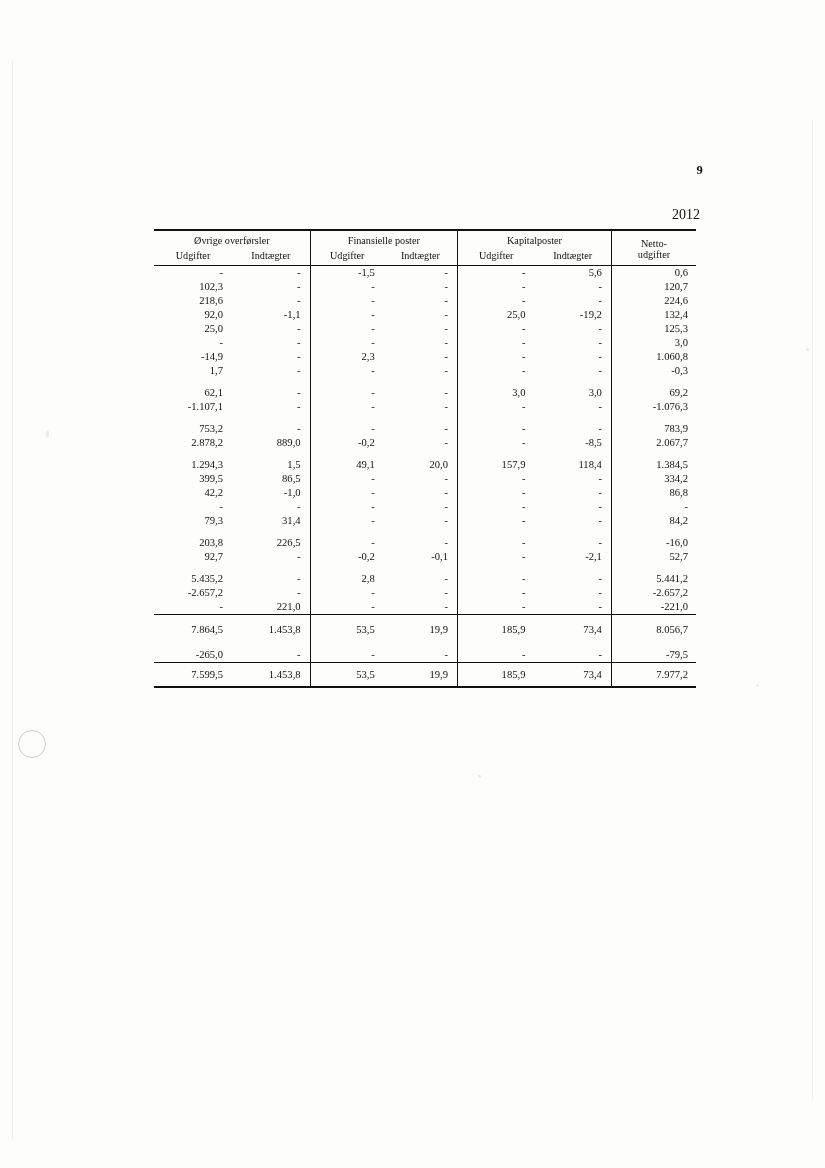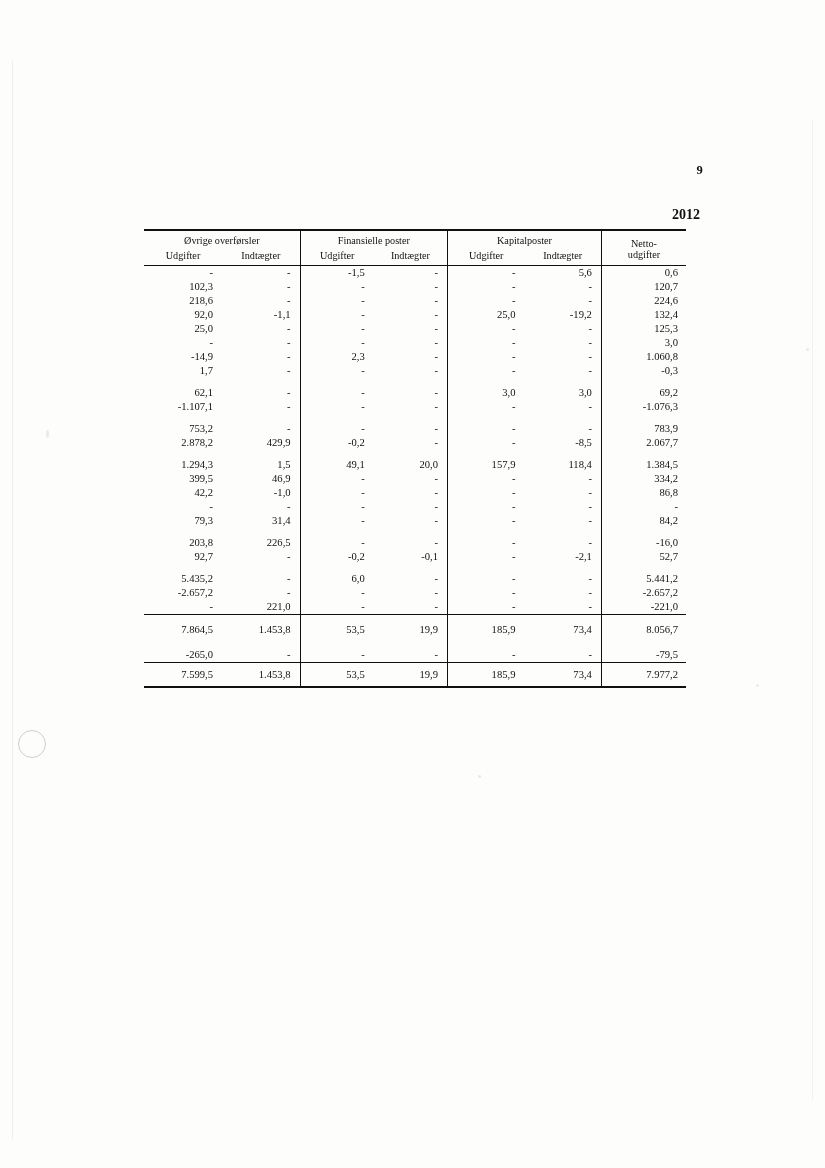--- a/index.html
+++ b/index.html
@@ -42,25 +42,25 @@
     top: 163px;
     font-size: 12.5px;
     font-weight: bold;
     letter-spacing: 0.2px;
   }
   .year-label {
     position: absolute;
     right: 125px;
     top: 207px;
     font-size: 14px;
-    font-weight: bold;
+    font-weight: normal;
   }
   .table-wrap {
     position: absolute;
-    left: 144px;
+    left: 154px;
     top: 229px;
     width: 542px;
   }
   table.fin {
     border-collapse: collapse;
     width: 100%;
     font-size: 10.5px;
     table-layout: fixed;
   }
   table.fin col.c-ovr-u { width: 14.4%; }
@@ -292,21 +292,21 @@
             <td>753,2</td>
             <td>-</td>
             <td class="sep-left">-</td>
             <td>-</td>
             <td class="sep-left">-</td>
             <td>-</td>
             <td class="sep-left netto">783,9</td>
           </tr>
           <tr>
             <td>2.878,2</td>
-            <td>429,9</td>
+            <td>889,0</td>
             <td class="sep-left">-0,2</td>
             <td>-</td>
             <td class="sep-left">-</td>
             <td>-8,5</td>
             <td class="sep-left netto">2.067,7</td>
           </tr>
           <tr class="gap">
             <td>&nbsp;</td>
             <td>&nbsp;</td>
             <td class="sep-left">&nbsp;</td>
@@ -319,21 +319,21 @@
             <td>1.294,3</td>
             <td>1,5</td>
             <td class="sep-left">49,1</td>
             <td>20,0</td>
             <td class="sep-left">157,9</td>
             <td>118,4</td>
             <td class="sep-left netto">1.384,5</td>
           </tr>
           <tr>
             <td>399,5</td>
-            <td>46,9</td>
+            <td>86,5</td>
             <td class="sep-left">-</td>
             <td>-</td>
             <td class="sep-left">-</td>
             <td>-</td>
             <td class="sep-left netto">334,2</td>
           </tr>
           <tr>
             <td>42,2</td>
             <td>-1,0</td>
             <td class="sep-left">-</td>
@@ -392,21 +392,21 @@
             <td>&nbsp;</td>
             <td class="sep-left">&nbsp;</td>
             <td>&nbsp;</td>
             <td class="sep-left">&nbsp;</td>
             <td>&nbsp;</td>
             <td class="sep-left">&nbsp;</td>
           </tr>
           <tr>
             <td>5.435,2</td>
             <td>-</td>
-            <td class="sep-left">6,0</td>
+            <td class="sep-left">2,8</td>
             <td>-</td>
             <td class="sep-left">-</td>
             <td>-</td>
             <td class="sep-left netto">5.441,2</td>
           </tr>
           <tr>
             <td>-2.657,2</td>
             <td>-</td>
             <td class="sep-left">-</td>
             <td>-</td>

